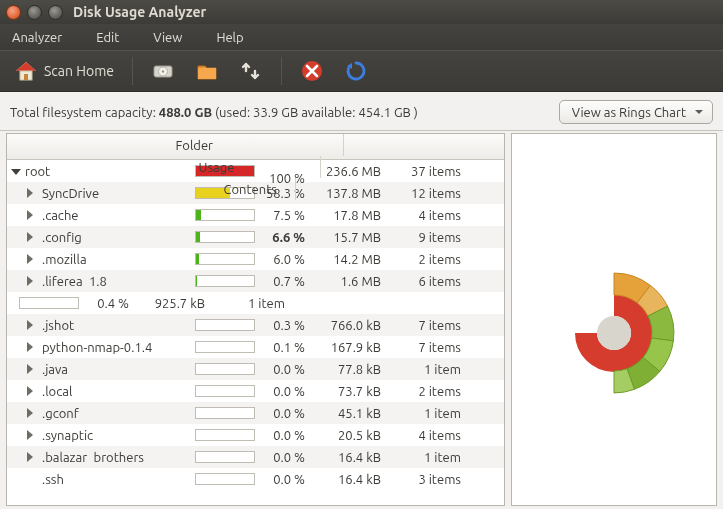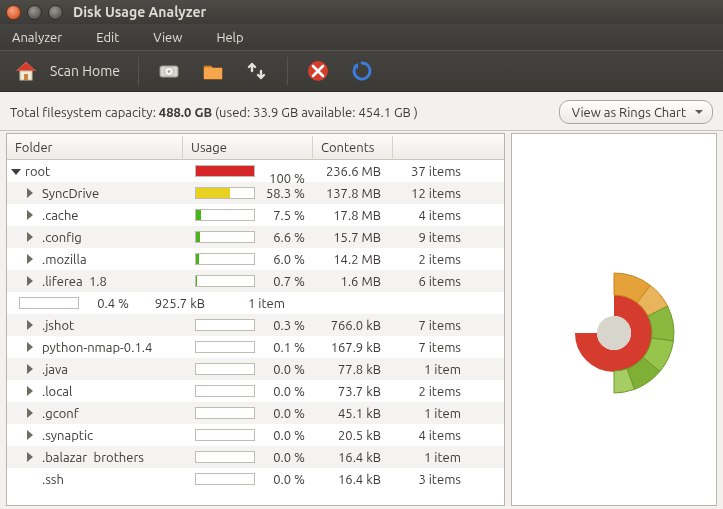--- a/index.html
+++ b/index.html
@@ -11,39 +11,39 @@
   .tb-close{ background: radial-gradient(circle at 40% 35%, #f7a183, #e06a3c 60%, #9e3f17); border:1px solid #7a3010;}
   .tb-min, .tb-max { background: radial-gradient(circle at 40% 35%, #9a9892, #65635d 60%, #3f3e3a); border:1px solid #2d2c29; }
   .tb-title { color:#dfdbd2; font-weight:bold; margin-left:4px; font-size:14px; }
 
   
   .menubar { height:26px; background: linear-gradient(#44433f,#3c3b37); display:flex; align-items:center; gap:18px; padding:0 4px; }
   .menuitem { color:#e1ddd4; padding:3px 8px; border-radius:3px; cursor:default; }
 
   
   .toolbar { height:42px; background: linear-gradient(#444340,#3b3a36); border-top:1px solid #56554f; border-bottom:1px solid #2c2b28; display:flex; align-items:center; padding:0 8px; gap:8px; }
-  .tool-btn { display:flex; align-items:center; gap:12px; padding:4px 6px; border-radius:4px; }
+  .tool-btn { display:flex; align-items:center; gap:6px; padding:4px 6px; border-radius:4px; }
   .tool-btn .lbl{ color:#e1ddd4; font-size:14px; }
   .sep { width:1px; height:28px; background:#2d2c29; border-right:1px solid #55544e; margin:0 4px; }
   .tool-icon { width:24px; height:24px; display:flex; align-items:center; justify-content:center; }
 
   
   .summary { display:flex; align-items:center; justify-content:space-between; padding:8px 10px 6px; background:#f2f1f0; color:#3c3b37; border-bottom:1px solid #c6c3bd; }
   .summary .txt span { white-space:pre; }
   .summary .txt .b{ font-weight:bold; }
-  .view-btn { background: linear-gradient(#fdfdfc, #ebeae6); border:1px solid #aaa79e; border-radius:10px; padding:4px 26px 4px 12px; color:#3c3b37; position:relative; }
+  .view-btn { background: linear-gradient(#fdfdfc, #ebeae6); border:1px solid #aaa79e; border-radius:5px; padding:4px 26px 4px 12px; color:#3c3b37; position:relative; }
   .view-btn:after{ content:""; position:absolute; right:9px; top:50%; margin-top:-2px; border:4px solid transparent; border-top-color:#5e5c56; }
 
   
   .main { display:flex; height: calc(509px - 24px - 26px - 42px - 36px); }
   .tree-pane { flex:1; background:#fff; border:1px solid #b8b5ad; margin:2px 6px 6px 6px; overflow:auto; }
   .chart-pane { width:206px; background:#fff; border:1px solid #b8b5ad; margin:2px 6px 6px 0; display:flex; align-items:center; justify-content:center; }
 
   
-  .thead { display:flex; height:26px; align-items:center; border-bottom:1px solid #c8c5bd; background:linear-gradient(#fcfbfa,#edece8); color:#3c3b37; position:sticky; top:0; }
+  .thead { display:flex; height:26px; align-items:center; border-bottom:1px solid #c8c5bd; background:linear-gradient(#fcfbfa,#edece8); color:#3c3b37; position:sticky; top:0;flex-direction:column; }
   .th { padding:4px 8px; border-right:1px solid #d5d2ca; display:flex; align-items:center; gap:4px; }
   .col-folder{ width:176px; }
   .col-usage { width:130px; }
   .col-size  { width:76px; justify-content:flex-end; }
   .col-cont  { width:80px; }
   .sort-ind{ width:0;height:0;border:4px solid transparent;border-bottom-color:#7a7870; margin-left:2px; }
 
   
   .row { display:flex; align-items:center; height:22px; color:#3c3b37; }
   .row:nth-child(even){ background:#f4f3f1; }
@@ -193,21 +193,21 @@
         </div>
         <div class="row">
           <div class="cell c-folder indent1">
             <span class="tri-right"></span>
             <span>.config</span>
           </div>
           <div class="cell c-usage">
             <div class="bar">
               <i style="width: 7%; background: rgb(77, 179, 28);"></i>
             </div>
-            <span style="min-width: 44px; text-align: right;">6.6 %</span>
+            <span style="min-width: 44px; text-align: right; font-weight: bold;">6.6 %</span>
           </div>
           <div class="cell c-size">15.7 MB</div>
           <div class="cell c-cont">9 items</div>
         </div>
         <div class="row">
           <div class="cell c-folder indent1">
             <span class="tri-right"></span>
             <span>.mozilla</span>
           </div>
           <div class="cell c-usage">

